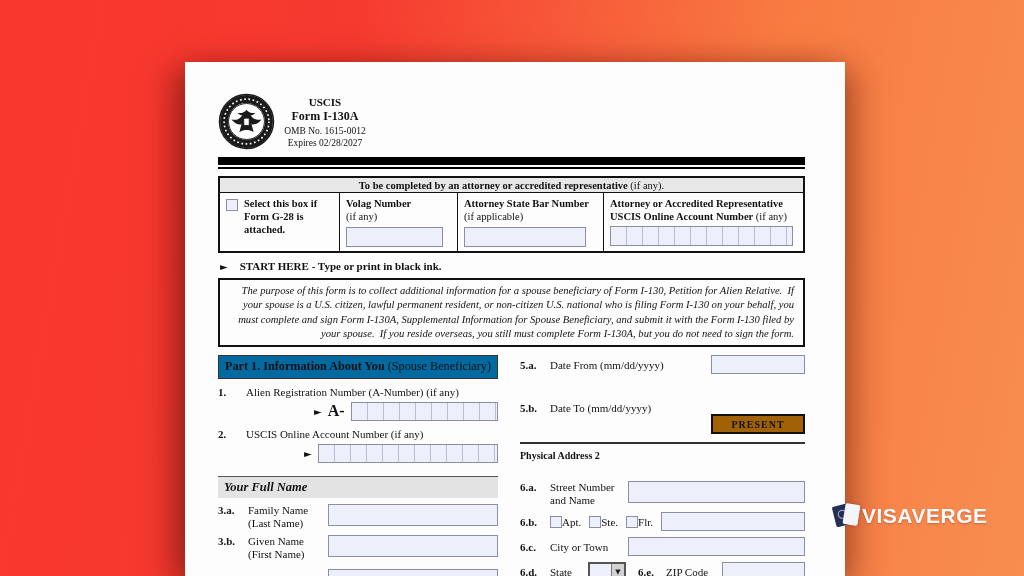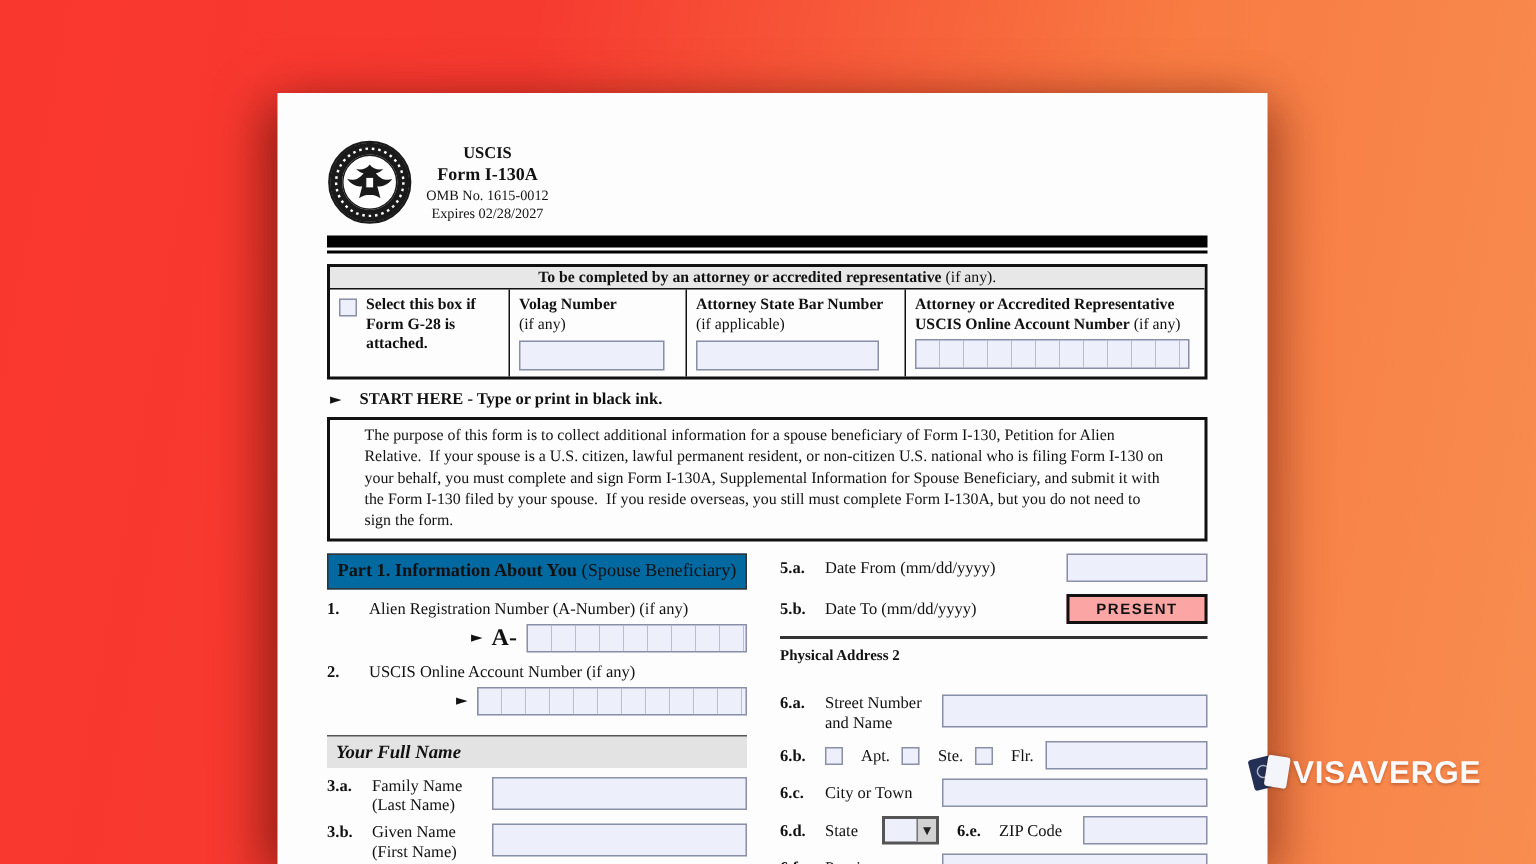--- a/index.html
+++ b/index.html
@@ -41,22 +41,22 @@
   .checkbox{ width:12px; height:12px; background:#edeffa; border:1px solid #8a8fa8; flex:0 0 12px; margin-top:2px; }
   .fld{ background:#edeffa; border:1px solid #8a8fa8; }
   .fld-sm{ height:20px; margin-top:4px; width:92%; }
   .seg{ background:#edeffa; border:1px solid #8a8fa8;
     background-image:repeating-linear-gradient(to right,transparent 0 15px,#b9bdd8 15px 16px); }
   .att-seg{ height:20px; margin-top:3px; width:98%; }
 
   
   .start{ display:flex; gap:12px; align-items:center; font-size:11px; font-weight:bold; margin:7px 0 6px 2px; }
   .arrow{ font-size:10px; font-family:"DejaVu Sans",sans-serif; }
-  .purpose{ border:2px solid #111; padding:4px 23px; font-size:10.6px; line-height:1.34;
-    text-align:left; white-space:pre-wrap; }
+  .purpose{ border:2px solid #111; padding:4px 9px; font-size:10.6px; line-height:1.34;
+    text-align:right; white-space:pre-wrap;font-style:italic; }
 
   
   .cols{ display:flex; gap:22px; margin-top:8px; }
   .col-l{ width:280px; }
   .col-r{ flex:1; }
 
   .part-bar{ border:1px solid #333; background:#0369a1; font-size:12.2px; padding:3px 6px; line-height:1.3; }
   .item-label{ display:flex; gap:12px; font-size:11px; margin-top:7px; }
   .inum{ font-weight:bold; width:16px; flex:0 0 16px; }
   .in-row{ display:flex; align-items:center; gap:6px; margin-top:4px; }
@@ -70,32 +70,32 @@
   .name-row{ display:flex; margin-top:6px; font-size:11px; }
   .n-num{ font-weight:bold; width:30px; flex:0 0 30px; }
   .n-label{ width:80px; flex:0 0 80px; line-height:1.15; }
   .n-input{ flex:1; height:22px; }
   .nr-mid{ align-items:flex-start; }
 
   .d-row{ display:flex; align-items:center; font-size:11px; margin-bottom:8px; }
   .d-num{ font-weight:bold; width:30px; flex:0 0 30px; }
   .d-label{ flex:1; }
   .d-input{ width:94px; height:19px; flex:0 0 94px; }
-  .present{ width:94px; height:20px; flex:0 0 94px; border:2px solid #111; background:#fca5a5;
-    font-family:Liberation Sans, sans-serif; font-weight:bold; font-size:10px; letter-spacing:1px;
-    display:flex; align-items:center; justify-content:center; }
+  .present{ width:94px; height:20px; flex:0 0 94px; border:2px solid #111; background:#a16207;
+    font-family:Liberation Serif, serif; font-weight:bold; font-size:10px; letter-spacing:1px;
+    display:flex; align-items:center; justify-content:center;margin-top:32px; }
   .divider{ border-top:2px solid #333; margin:2px 0 6px; }
   .addr-title{ font-weight:bold; font-size:10px; margin-bottom:20px; }
   .a-row{ display:flex; font-size:11px; margin-bottom:6px; align-items:center; }
   .a-num{ font-weight:bold; width:30px; flex:0 0 30px; }
   .a-label2{ width:78px; flex:0 0 78px; line-height:1.15; }
   .a-label1{ width:78px; flex:0 0 78px; }
   .a-input{ flex:1; height:22px; }
   .a-input-s{ flex:1; height:19px; }
-  .unit{ display:flex; align-items:center; gap:12px; margin-right:8px; }
+  .unit{ display:flex; align-items:center; gap:0; margin-right:8px; }
   .unit .checkbox{ margin-top:0; }
   .state-dd{ width:38px; height:19px; border:2px solid #555; display:flex; background:#edeffa; }
   .dd-field{ flex:1; }
   .dd-btn{ width:13px; background:#d2d2d2; border-left:1px solid #777; display:flex;
     align-items:center; justify-content:center; font-size:7px; font-family:"DejaVu Sans",sans-serif; color:#222; }
   .lbl-state{ width:38px; flex:0 0 38px; }
   .zip-num{ font-weight:bold; width:28px; flex:0 0 28px; margin-left:12px; }
   .lbl-zip{ width:56px; flex:0 0 56px; }
 
   

